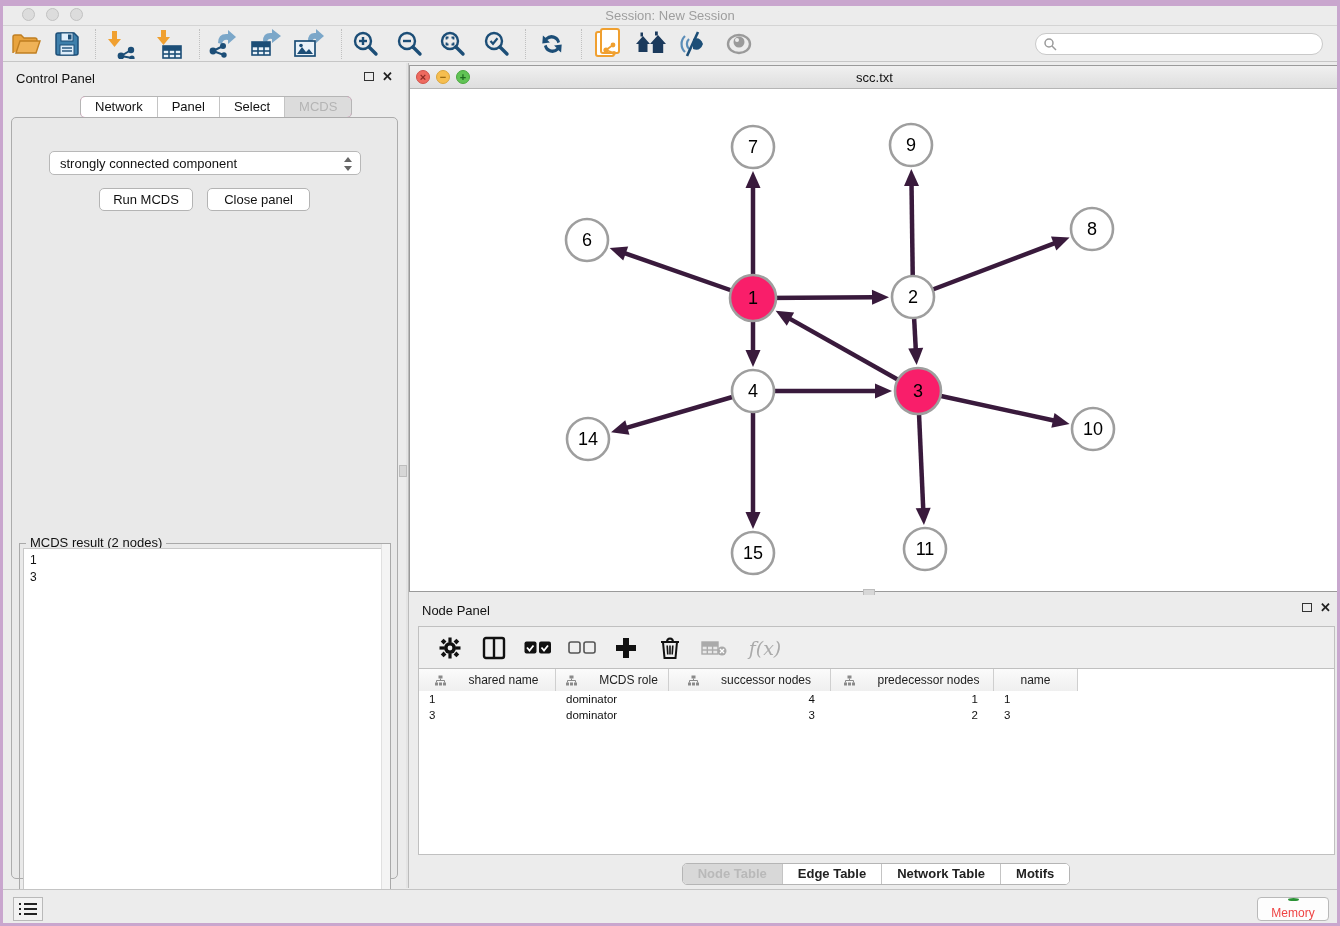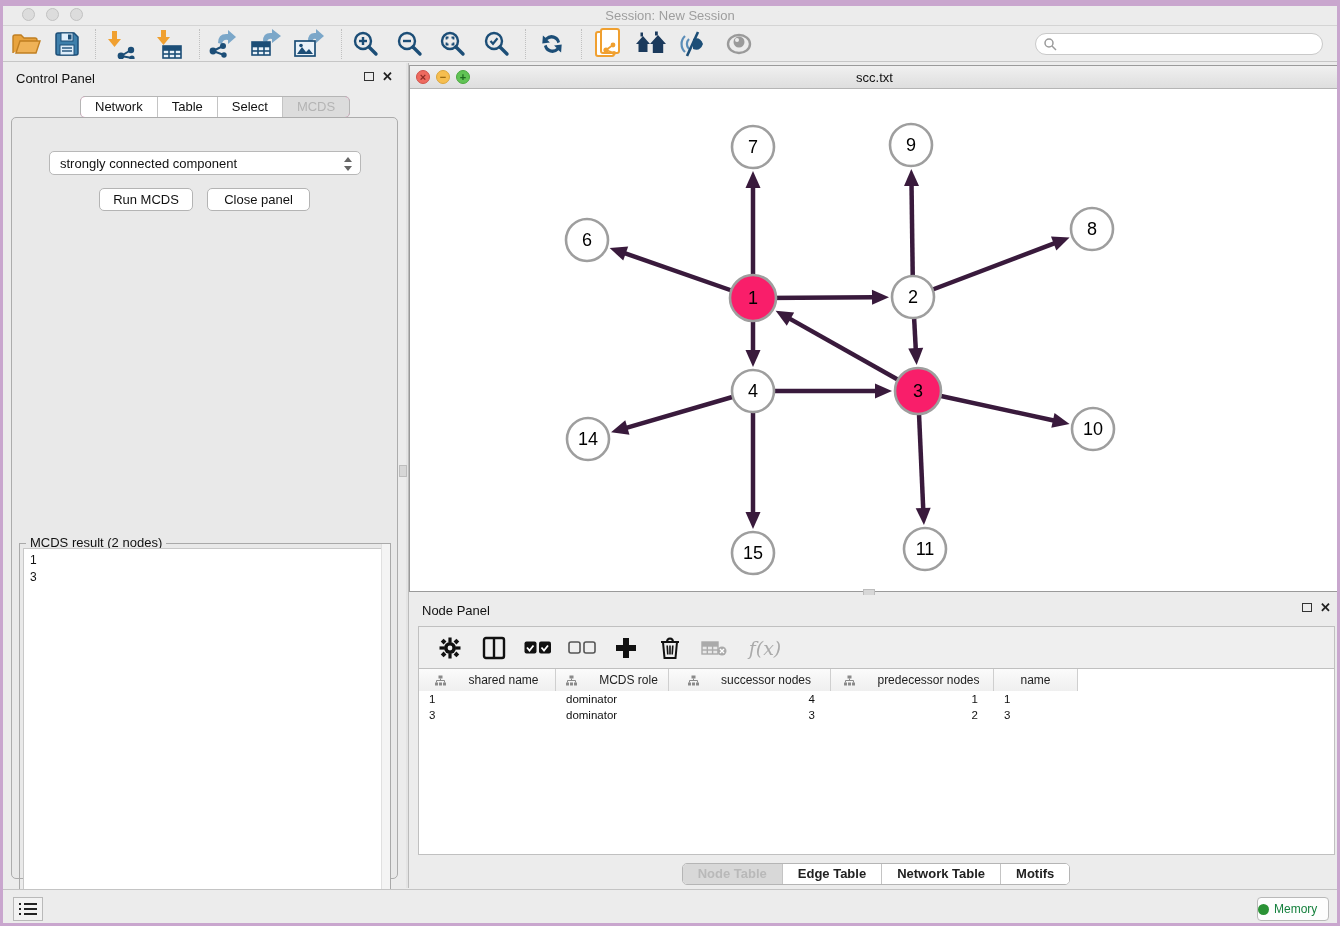--- a/index.html
+++ b/index.html
@@ -57,21 +57,21 @@
   .tcell{font-size:11.5px;color:#111;padding:1px 10px 0 10px;overflow:hidden;}
   .c0{width:137px;} .c1{width:113px;} .c2{width:162px;text-align:right;padding-right:16px;} .c3{width:163px;text-align:right;padding-right:16px;} .c4{width:84px;}
   .tp-tabs{position:absolute;left:0;top:268px;width:100%;display:flex;justify-content:center;}
   .tp-tabs .tabs2{display:flex;border:1px solid #b5b5b5;border-radius:5px;overflow:hidden;background:#fff;}
   .tab2{height:20px;line-height:20px;padding:0 15px;font-size:13px;font-weight:bold;color:#222;background:#fff;border-right:1px solid #c4c4c4;}
   .tab2:last-child{border-right:none;}
   .tab2.sel{background:#d8d8d8;color:#b9b9b9;}
   
   .statusbar{position:absolute;left:0;top:889px;width:100%;height:37px;background:#ececec;border-top:1px solid #c4c4c4;}
   .sb-left{position:absolute;left:10px;top:7px;width:30px;height:24px;background:#f2f2f2;border:1px solid #b9b9b9;display:flex;align-items:center;justify-content:center;}
-  .sb-mem{position:absolute;right:8px;top:7px;width:72px;height:24px;background:#fdfdfd;border:1px solid #b9b9b9;border-radius:4px;display:flex;align-items:center;gap:5px;font-size:12px;color:#15803d;}
+  .sb-mem{position:absolute;right:8px;top:7px;width:72px;height:24px;background:#fdfdfd;border:1px solid #b9b9b9;border-radius:4px;display:flex;align-items:center;justify-content:center;gap:5px;font-size:12px;color:#ef4444;flex-direction:column;}
   .mem-dot{width:11px;height:11px;border-radius:50%;background:#2a9235;}
   .gray{color:#aaa;}
 </style>
 </head>
 <body>
 
 <div id="app">
 
   <div class="titlebar">
     <div class="purple-strip"></div>
@@ -236,21 +236,21 @@
   </div>
 
   <div class="cpanel">
     <div class="panel-head">
       <div class="panel-title">Control Panel</div>
       <div class="ph-float" style="left:361px"></div>
       <div class="ph-close" style="left:379px">✕</div>
     </div>
     <div class="tabs" style="left:77px;top:33px">
       <div class="tab">Network</div>
-      <div class="tab">Table</div>
+      <div class="tab">Panel</div>
       <div class="tab">Select</div>
       <div class="tab sel">MCDS</div>
     </div>
     <div class="cp-body">
       <div class="selectbox">
         <span>strongly connected component</span>
         <span class="sel-arrows">
           <svg width="12" height="18" viewBox="0 0 12 18">
               <path d="M6 2 l4 5 h-8 z" fill="#666"></path>
               <path d="M6 16 l-4 -5 h8 z" fill="#666"></path>

